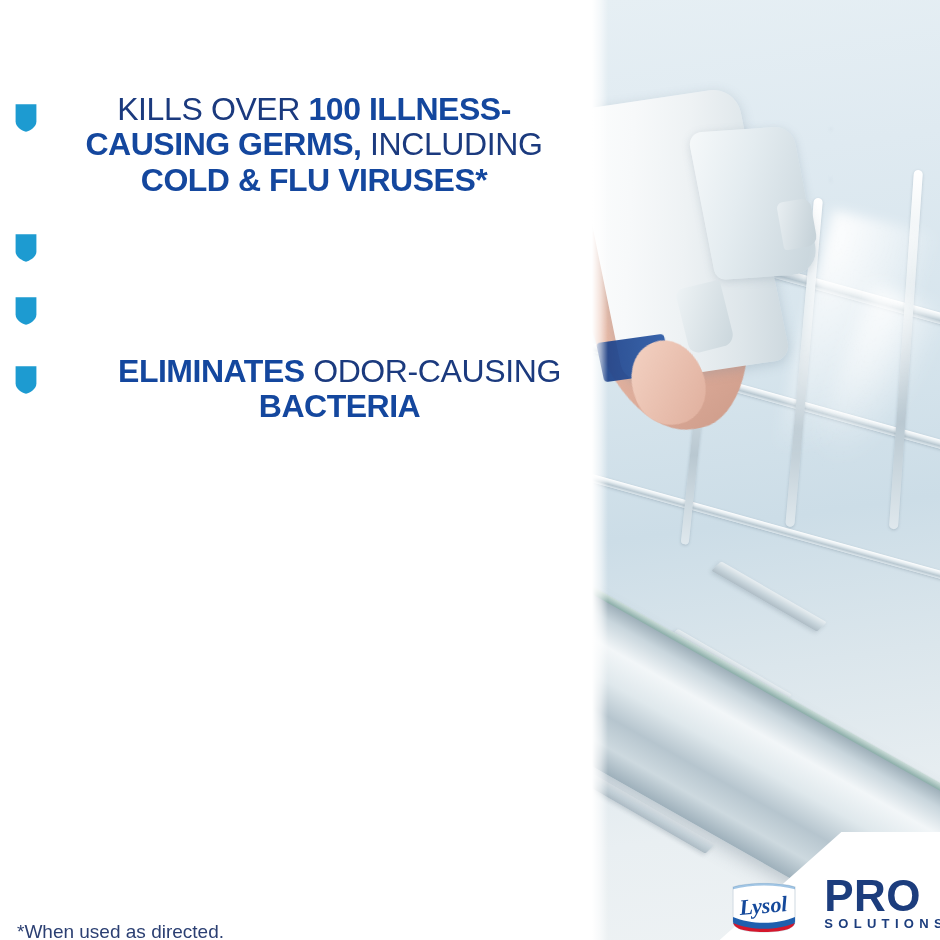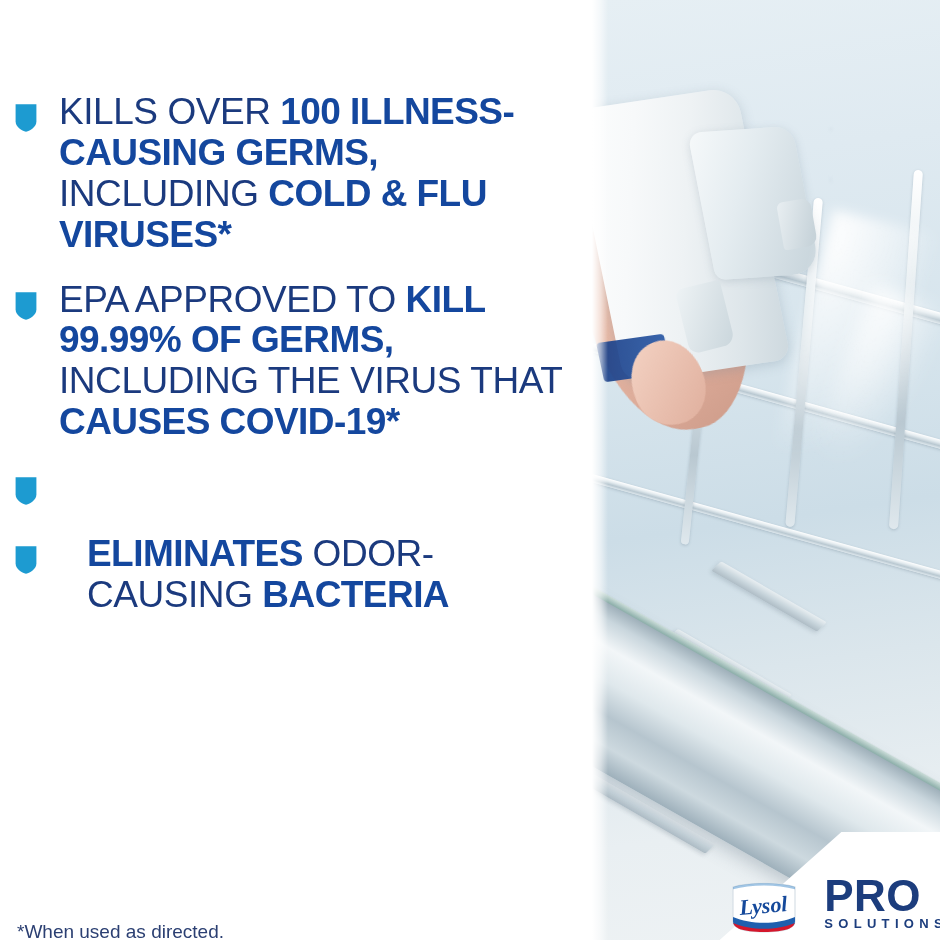--- a/index.html
+++ b/index.html
@@ -44,27 +44,28 @@
   .shield-wrap{
     flex:0 0 auto;
     width:24px; height:30px;
     margin-top:11px;
     margin-right:21px;
   }
   .shield-wrap svg{ display:block; width:24px; height:30px; }
 
   .bullet-text{
     flex:1 1 auto;
-    font-size:37px;
+    font-size:32px;
     line-height:1.105;
     letter-spacing:-0.012em;
     color:#1b3a7e;
     font-weight:400;
     text-transform:uppercase;
     max-width:510px;
+    text-align:center;
   }
   .bullet-text b{
     font-weight:700;
     color:#14479e;
     letter-spacing:-0.015em;
   }
 
   
   #bullet-0{ margin-bottom:24px; }
   #bullet-1{ margin-bottom:22px; }
@@ -417,21 +418,20 @@
         </span>
         <span class="bullet-text">KILLS OVER <b>100 ILLNESS-CAUSING GERMS,</b> INCLUDING <b>COLD &amp; FLU VIRUSES*</b></span>
       </div>
 
       <div class="bullet" id="bullet-1">
         <span class="shield-wrap">
           <svg viewBox="0 0 24 30" xmlns="http://www.w3.org/2000/svg" aria-hidden="true">
             <path d="M1.6 1.2h20.8v17.2c0 5.3-6.0 9.0-10.4 10.4C7.6 27.4 1.6 23.7 1.6 18.4Z" fill="#1d9bd1"></path>
           </svg>
         </span>
-        <span class="bullet-text">EPA APPROVED TO <b>KILL 99.99% OF GERMS,</b> INCLUDING THE VIRUS THAT <b>CAUSES COVID-19*</b></span>
       </div>
 
       <div class="bullet" id="bullet-2">
         <span class="shield-wrap">
           <svg viewBox="0 0 24 30" xmlns="http://www.w3.org/2000/svg" aria-hidden="true">
             <path d="M1.6 1.2h20.8v17.2c0 5.3-6.0 9.0-10.4 10.4C7.6 27.4 1.6 23.7 1.6 18.4Z" fill="#1d9bd1"></path>
           </svg>
         </span>
       </div>
 

